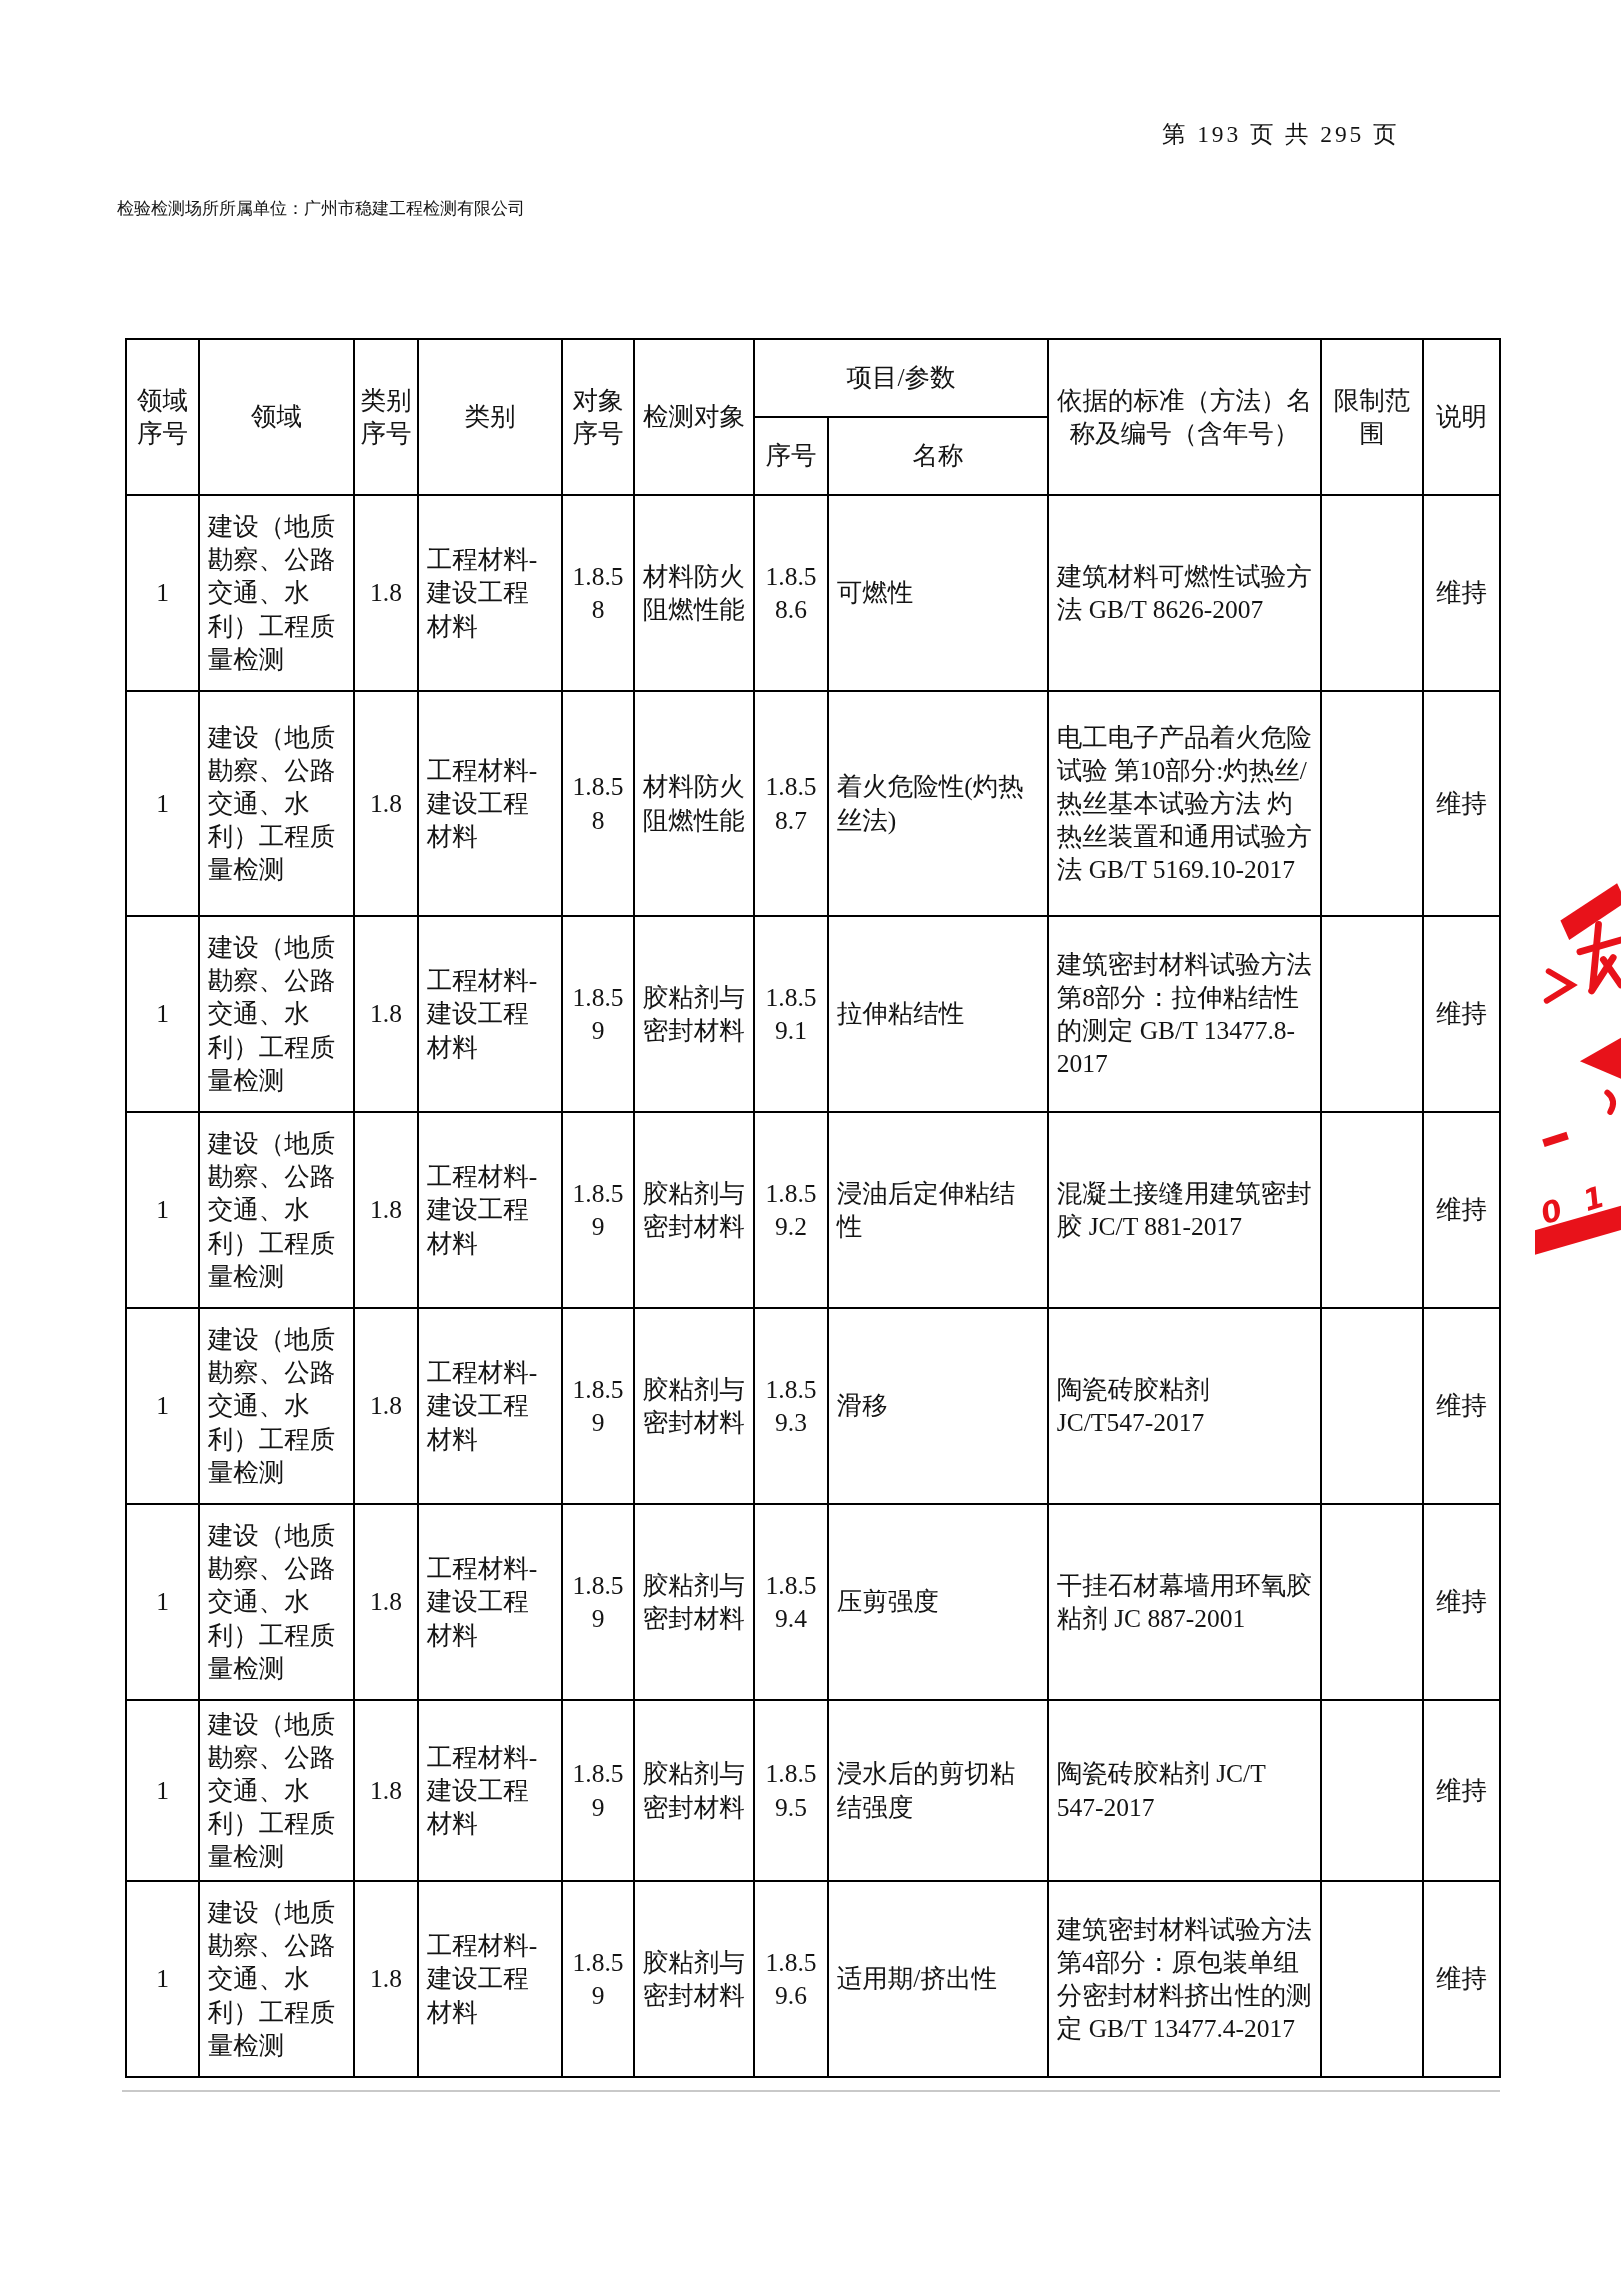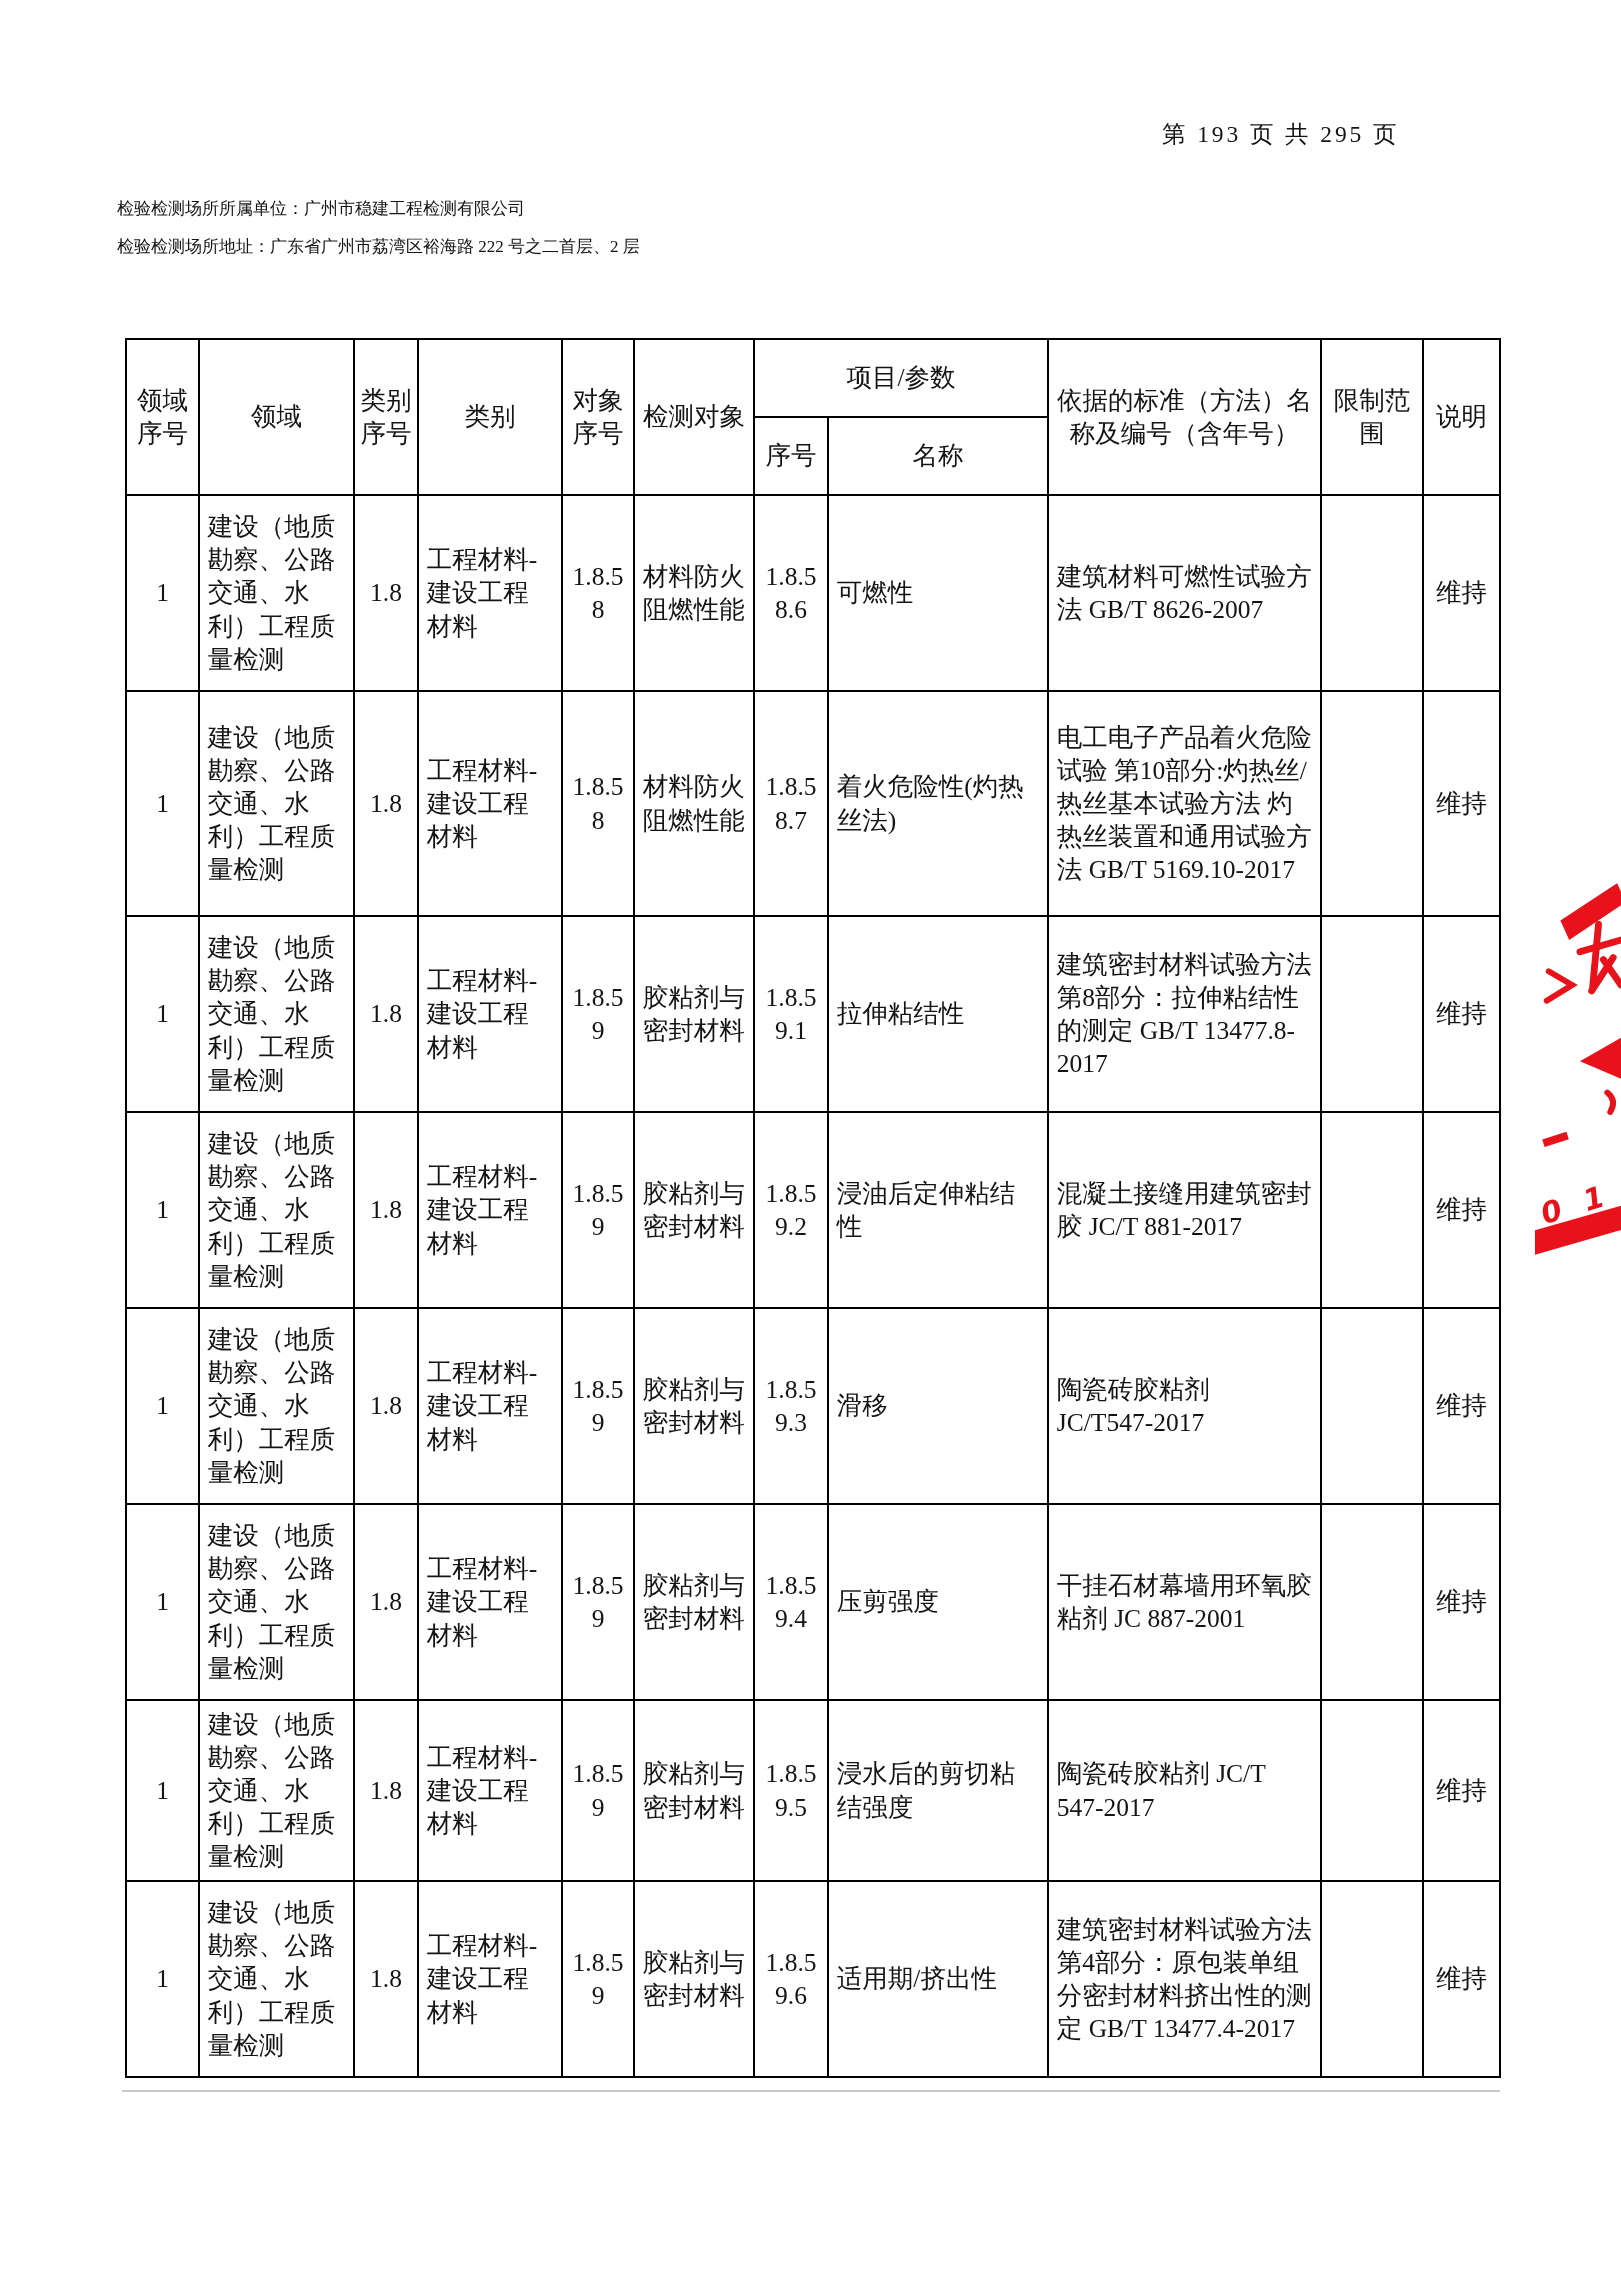--- a/index.html
+++ b/index.html
@@ -49,23 +49,20 @@
   .stamp { position:absolute; right:0; top:875px; }
 </style>
 </head>
 <body>
 
 <div class="page-number">第 193 页 共 295 页</div>
 
 <div class="info-block">
   <div class="info-line">
     <span>检验检测场所所属单位：</span><span>广州市稳建工程检测有限公司</span>
-  </div>
-  <div class="info-line">
-    <span>检验检测场所地址：</span><span>广东省广州市荔湾区裕海路 222 号之二首层、2 层</span>
   </div>
 </div>
 
 <table class="grid">
   <colgroup>
     <col style="width:73px">
       <col style="width:155px">
       <col style="width:64px">
       <col style="width:144px">
     <col style="width:72px">

